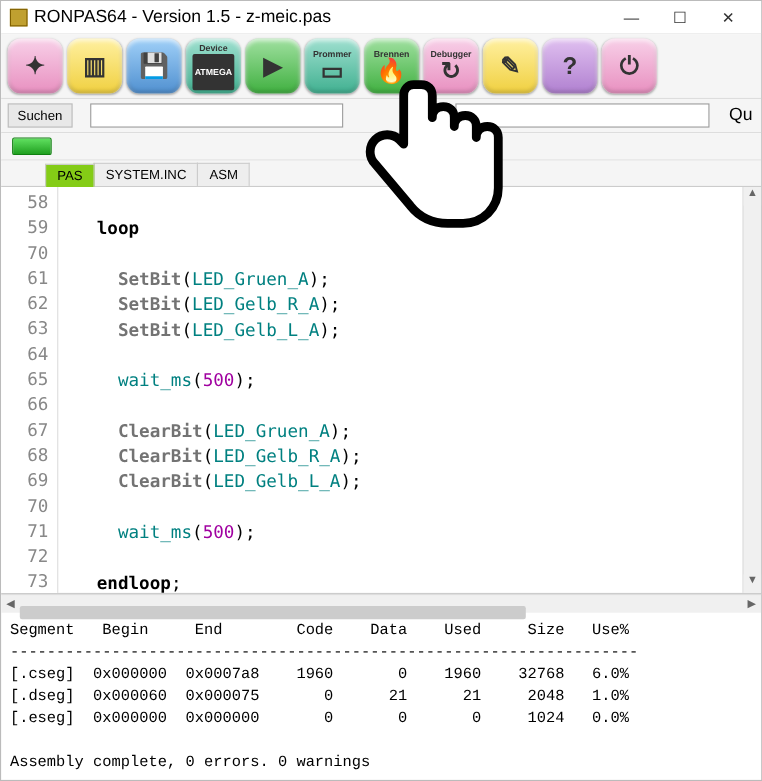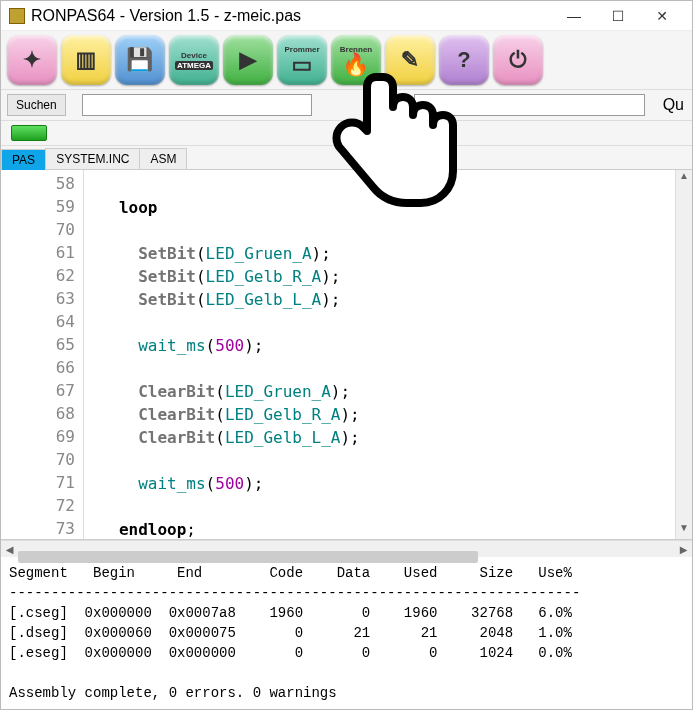--- a/index.html
+++ b/index.html
@@ -29,25 +29,25 @@
   .searchrow .lblbtn{ background:#e8e8e8; border:1px solid #bbb; padding:3px 8px; font-size:12px;}
   .searchrow input{ border:1px solid #999; height:22px; padding:2px 4px; font-size:12px;}
   
   
   .statusstrip{ padding:4px 10px; background:#f5f5f5; border-bottom:1px solid #ddd;}
   .statusled{ width:36px; height:16px; background:linear-gradient(#60e060,#20a020); border:1px solid #108010; border-radius:2px;}
   
   
   .tabrow{ display:flex; background:#f5f5f5; border-bottom:1px solid #ccc; padding-top:2px;}
   .tab{ padding:3px 10px; font-size:12px; border:1px solid #ccc; border-bottom:none; background:#eee; margin-right:-1px; cursor:pointer;}
-  .tab.active{ background:#0ea5e9; position:relative; top:1px;}
+  .tab.active{ background:#84cc16; position:relative; top:1px;margin-left:40px;}
   
   
   .editor-wrap{ display:flex; height:370px; position:relative; border-bottom:1px solid #ccc;}
-  .gutter{ width:83px; background:#fff; border-right:1px solid #ddd; text-align:right; padding:2px 8px 2px 2px; color:#888; font-family:"Consolas",monospace; font-size:16px; line-height:23px;}
+  .gutter{ width:52px; background:#fff; border-right:1px solid #ddd; text-align:right; padding:2px 8px 2px 2px; color:#888; font-family:"Consolas",monospace; font-size:16px; line-height:23px;}
   .codearea{ flex:1; padding:2px 6px; font-family:"Consolas",monospace; font-size:16px; line-height:23px; white-space:pre; overflow:hidden; position:relative;margin-top:24px;}
   .codearea .kw{ font-weight:bold; color:#000;}
   .codearea .fn{ font-weight:bold; color:#737373;}
   .codearea .id{ color:#008080;}
   .codearea .num{ color:#a000a0;}
   .codearea .pn{ color:#000;}
   .vscroll{ width:17px; background:#f0f0f0; border-left:1px solid #ddd; position:relative;}
   .vscroll .arrow{ height:17px; text-align:center; font-size:10px; color:#666; background:#f0f0f0;}
   .hscroll{ height:17px; background:#f0f0f0; display:flex; align-items:center; border-top:1px solid #ddd;}
   .hscroll .arrow{width:17px; text-align:center; font-size:10px; color:#666;}
@@ -76,32 +76,36 @@
       <div class="glyph">✦</div>
     </div>
     <div class="tbtn yellow">
       <div class="glyph">▥</div>
     </div>
     <div class="tbtn blue">
       <div class="glyph">💾</div>
     </div>
     <div class="tbtn teal">
       <div class="lbl">Device</div>
-      <div class="lbl" style="background:#333;color:#fff;padding:0 2px;border-radius:2px">ATMEGA</div>
+      <div class="lbl" style="background:#333;color:#fff;padding:12px 2px;border-radius:2px">ATMEGA</div>
     </div>
     <div class="tbtn green">
       <div class="glyph">▶</div>
     </div>
     <div class="tbtn teal">
       <div class="lbl">Prommer</div>
       <div class="glyph">▭</div>
     </div>
     <div class="tbtn green">
       <div class="lbl">Brennen</div>
       <div class="glyph">🔥</div>
+    </div>
+    <div class="tbtn pink">
+      <div class="lbl">Debugger</div>
+      <div class="glyph">↻</div>
     </div>
     <div class="tbtn yellow">
       <div class="glyph">✎</div>
     </div>
     <div class="tbtn purple">
       <div class="glyph">?</div>
     </div>
     <div class="tbtn pink">
       <div class="glyph">⏻</div>
     </div>

